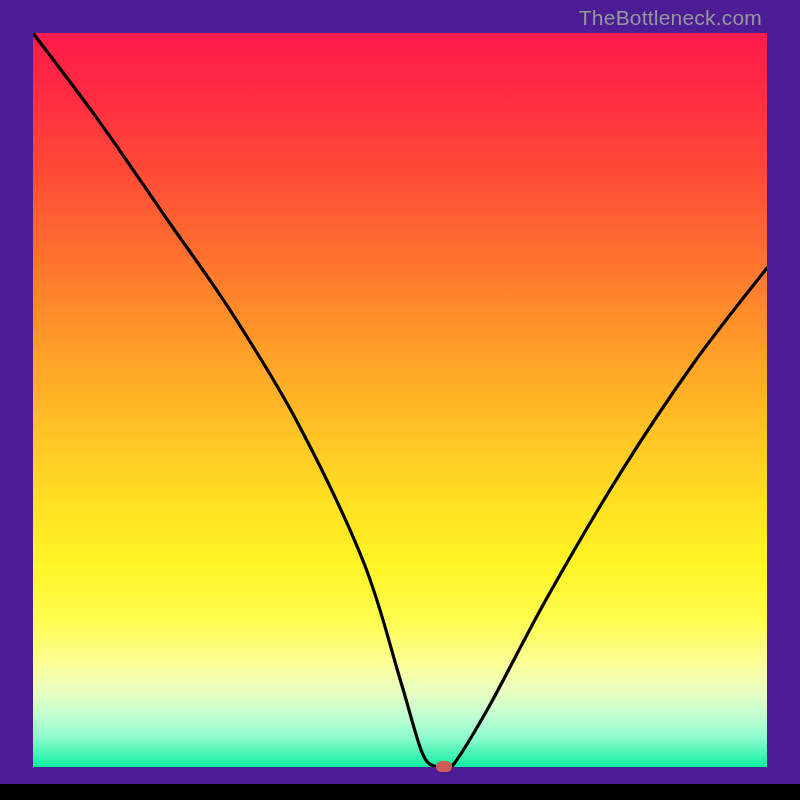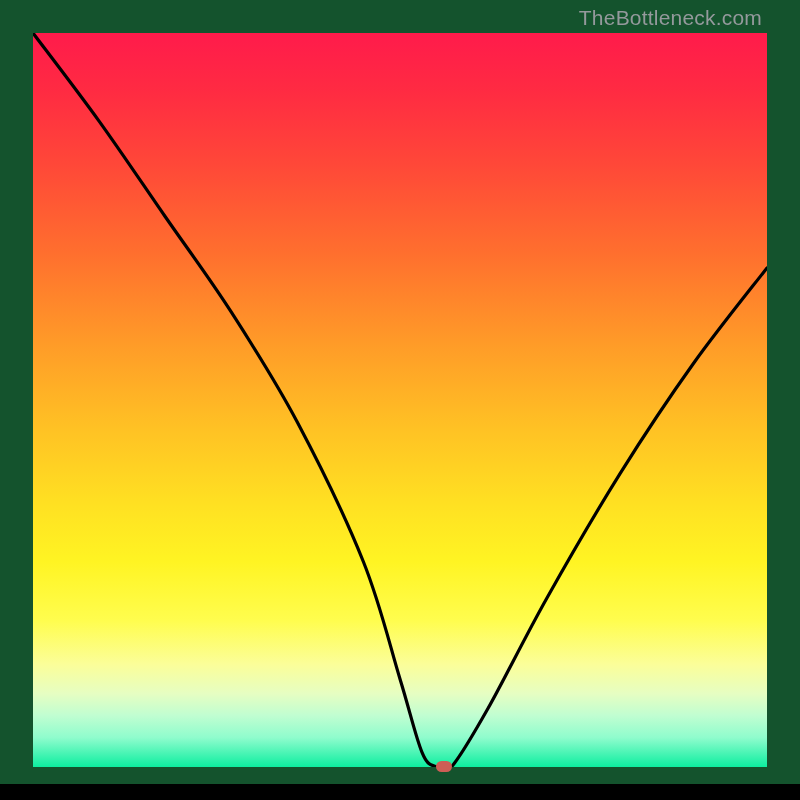--- a/index.html
+++ b/index.html
@@ -1,21 +1,21 @@
 <!DOCTYPE html>
 <html><head>
 <meta charset="utf-8">
 <style>
   * { margin: 0; padding: 0; box-sizing: border-box; }
   html, body { width: 800px; height: 800px; overflow: hidden; background: #000; }
   .container {
     width: 800px;
     height: 784px;
     position: relative;
-    background: #14532d;
+    background: #4c1d95;
   }
   .plot-area {
     position: absolute;
     left: 33px;
     top: 33px;
     width: 734px;
     height: 734px;
     background: linear-gradient(to bottom,
       #ff1b4b 0%,
       #ff2b42 8%,

